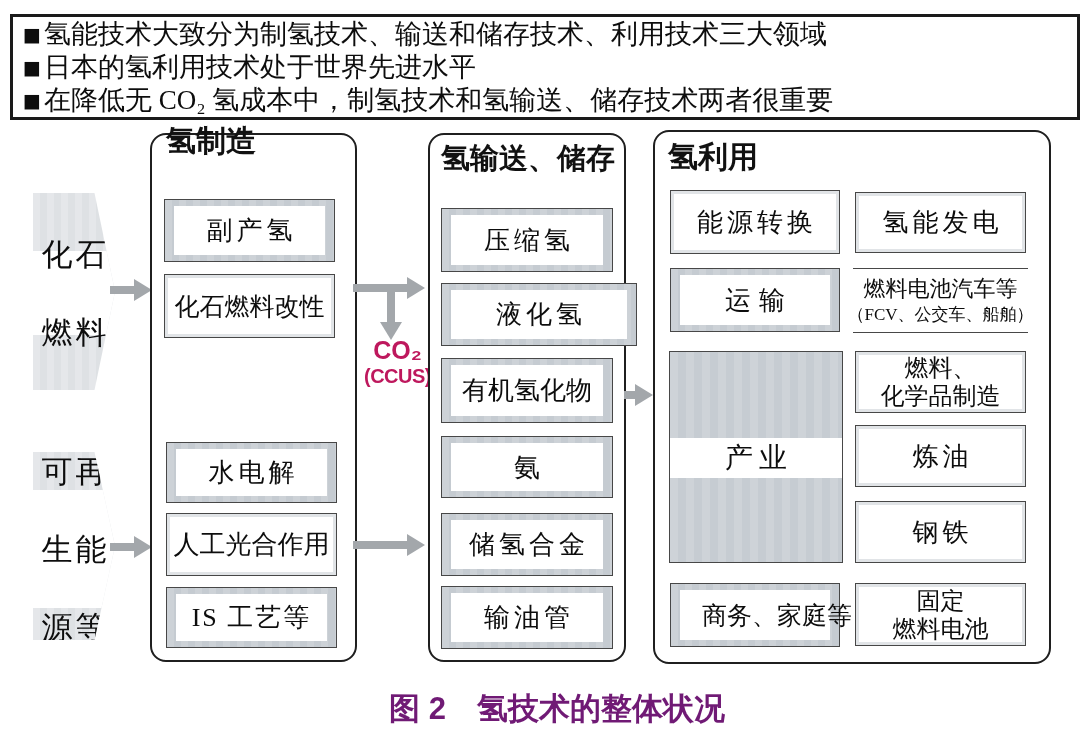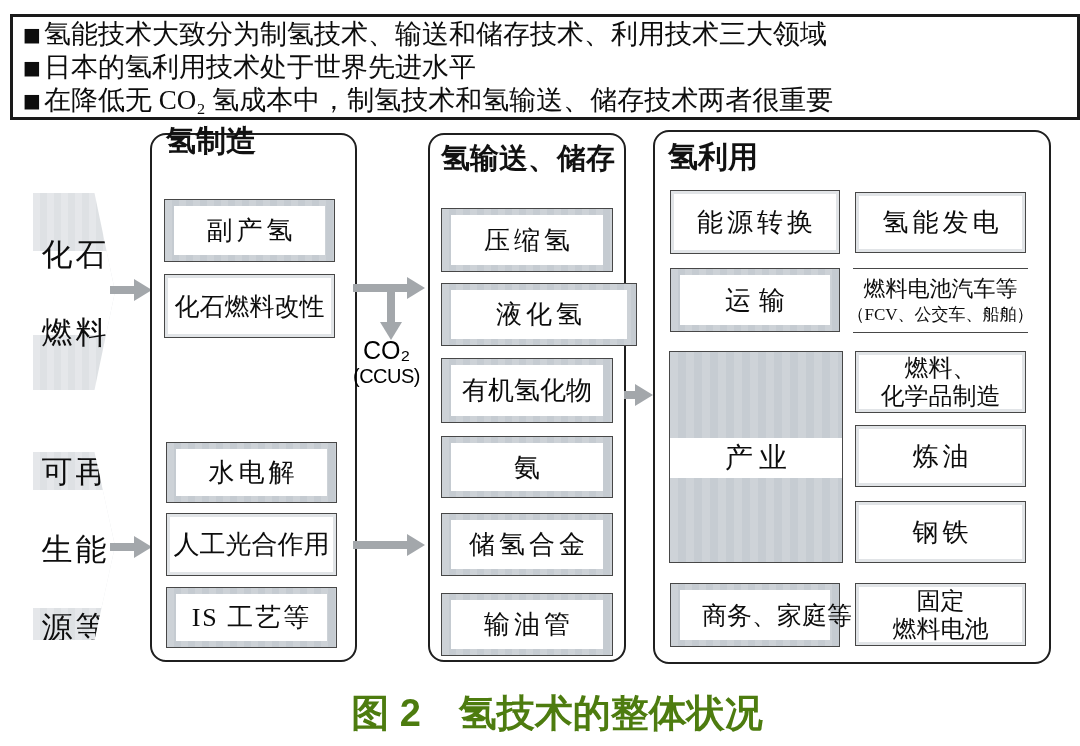--- a/index.html
+++ b/index.html
@@ -51,28 +51,28 @@
   .pent-band div{font-size:31px;line-height:39px;letter-spacing:3px;text-indent:3px;white-space:nowrap;}
 
   
   .arr-line{background:#a3a7ab;}
   .head-right{width:0;height:0;border-top:11px solid transparent;border-bottom:11px solid transparent;
               border-left:18px solid #a3a7ab;}
   .head-down{width:0;height:0;border-left:11px solid transparent;border-right:11px solid transparent;
              border-top:18px solid #a3a7ab;}
 
   
-  .co2{left:339px;top:337px;width:95px;text-align:center;
-       font-family:"Liberation Sans","DejaVu Sans",sans-serif;font-weight:normal;color:#000000;}
+  .co2{left:350px;top:337px;width:95px;text-align:center;
+       font-family:"Liberation Sans","DejaVu Sans",sans-serif;font-weight:bold;color:#be185d;}
   .co2 .l1{font-size:25px;line-height:27px;}
   .co2 .l2{font-size:20px;line-height:24px;letter-spacing:-0.5px;}
 
   
   .caption{left:0;top:688px;width:1080px;padding-left:34px;box-sizing:border-box;text-align:center;
-           font-family:"Liberation Sans","DejaVu Sans",sans-serif;font-weight:bold;font-size:38px;color:#4d7c0f;}
+           font-family:"Liberation Sans","DejaVu Sans",sans-serif;font-weight:bold;font-size:31px;color:#701a75;}
 </style>
 </head>
 <body>
 
 <div id="stage">
 
   <div class="abs top-note">
     <div class="note-line"><span class="note-marker">■</span><span>氢能技术大致分为制氢技术、输送和储存技术、利用技术三大领域</span></div>
     <div class="note-line"><span class="note-marker">■</span><span>日本的氢利用技术处于世界先进水平</span></div>
     <div class="note-line"><span class="note-marker">■</span><span>在降低无 CO₂ 氢成本中，制氢技术和氢输送、储存技术两者很重要</span></div>
@@ -156,21 +156,21 @@
   <div class="abs box box-frame" style="left:441px;top:436px;width:172px;height:62px;">
     <div class="inner">
         <span class="lbl">氨</span>
       </div>
   </div>
   <div class="abs box box-frame" style="left:441px;top:513px;width:172px;height:63px;">
     <div class="inner">
         <span class="lbl">储氢合金</span>
       </div>
   </div>
-  <div class="abs box box-frame" style="left:441px;top:586px;width:172px;height:63px;margin-top:7px;">
+  <div class="abs box box-frame" style="left:441px;top:586px;width:172px;height:63px;">
     <div class="inner">
         <span class="lbl">输油管</span>
       </div>
   </div>
 
   <div class="abs arr-line" style="left:624px;top:391px;width:14px;height:8px;"></div>
   <div class="abs head-right" style="left:635px;top:384px;"></div>
 
   <div class="abs col col-utilization"></div>
   <div class="abs col-title" style="left:668px;top:137px;">氢利用</div>

